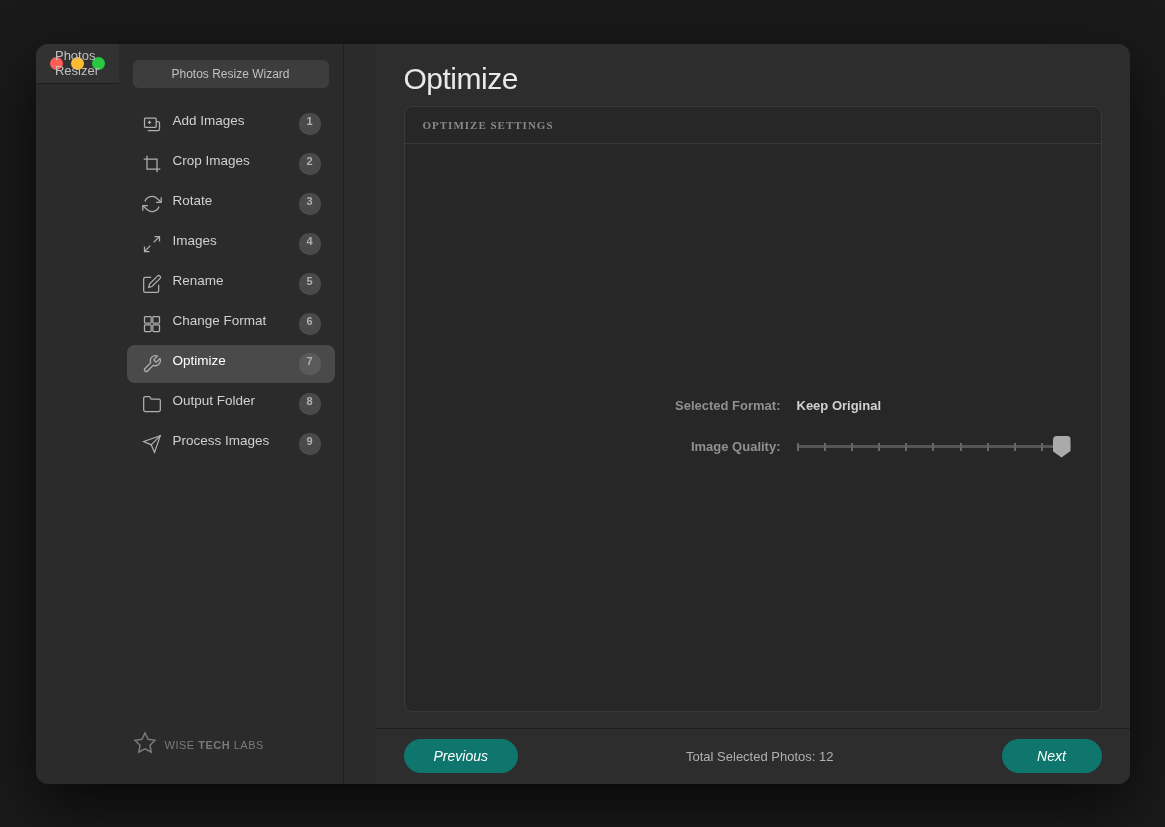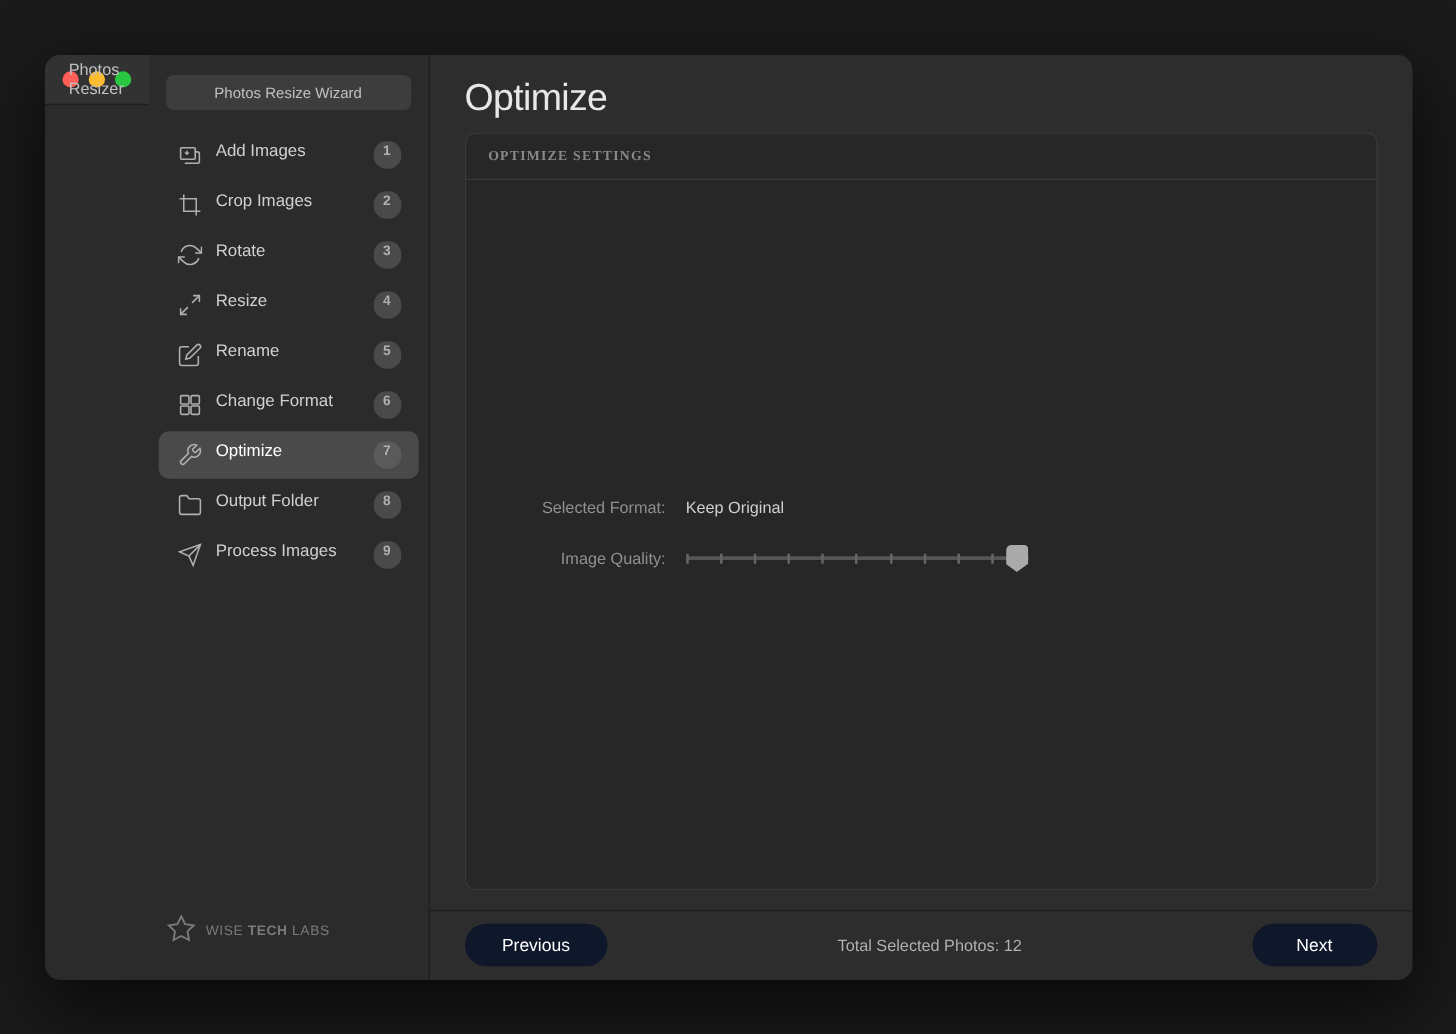--- a/index.html
+++ b/index.html
@@ -59,20 +59,21 @@
       color: #c0c0c0;
       font-size: 13px;
       font-weight: 500;
     }
 
     
     .main-content {
       display: flex;
       flex: 1;
       overflow: hidden;
+      gap: 32px;
     }
 
     
     .sidebar {
       width: 225px;
       background: #2b2b2b;
       display: flex;
       flex-direction: column;
       padding: 10px 0;
       flex-shrink: 0;
@@ -208,22 +209,23 @@
       letter-spacing: 1px;
       flex-shrink: 0;
       font-family: Liberation Serif, serif;
     }
 
     .settings-body {
       flex: 1;
       display: flex;
       flex-direction: column;
       justify-content: center;
-      align-items: flex-start;
+      align-items: flex-end;
       padding: 30px;
+      font-weight: bold;
     }
 
     .settings-form {
       display: flex;
       flex-direction: column;
       gap: 24px;
       width: 420px;
     }
 
     .form-row {
@@ -296,29 +298,30 @@
       background: #2d2d2d;
       border-top: 1px solid #1e1e1e;
       display: flex;
       align-items: center;
       justify-content: space-between;
       padding: 0 28px;
       flex-shrink: 0;
     }
 
     .footer-btn {
-      background: #0f172a;
+      background: #0f766e;
       border: none;
       border-radius: 20px;
       color: #fff;
       font-size: 14px;
       font-weight: 500;
       padding: 9px 30px;
       cursor: pointer;
       min-width: 100px;
+      font-style: italic;
     }
 
     .footer-info {
       color: #b0b0b0;
       font-size: 13px;
       text-align: center;
     }
 
     
     .icon-svg {
@@ -386,21 +389,21 @@
 
       <div class="sidebar-item">
         <span class="sidebar-icon">
           <svg class="icon-svg" viewBox="0 0 24 24">
               <polyline points="15 3 21 3 21 9"></polyline>
               <polyline points="9 21 3 21 3 15"></polyline>
               <line x1="21" y1="3" x2="14" y2="10"></line>
               <line x1="3" y1="21" x2="10" y2="14"></line>
             </svg>
         </span>
-        <span class="sidebar-label">Resize</span>
+        <span class="sidebar-label">Images</span>
         <span class="sidebar-badge">4</span>
       </div>
 
       <div class="sidebar-item">
         <span class="sidebar-icon">
           <svg class="icon-svg" viewBox="0 0 24 24">
               <path d="M11 4H4a2 2 0 0 0-2 2v14a2 2 0 0 0 2 2h14a2 2 0 0 0 2-2v-7"></path>
               <path d="M18.5 2.5a2.121 2.121 0 0 1 3 3L12 15l-4 1 1-4 9.5-9.5z"></path>
             </svg>
         </span>

